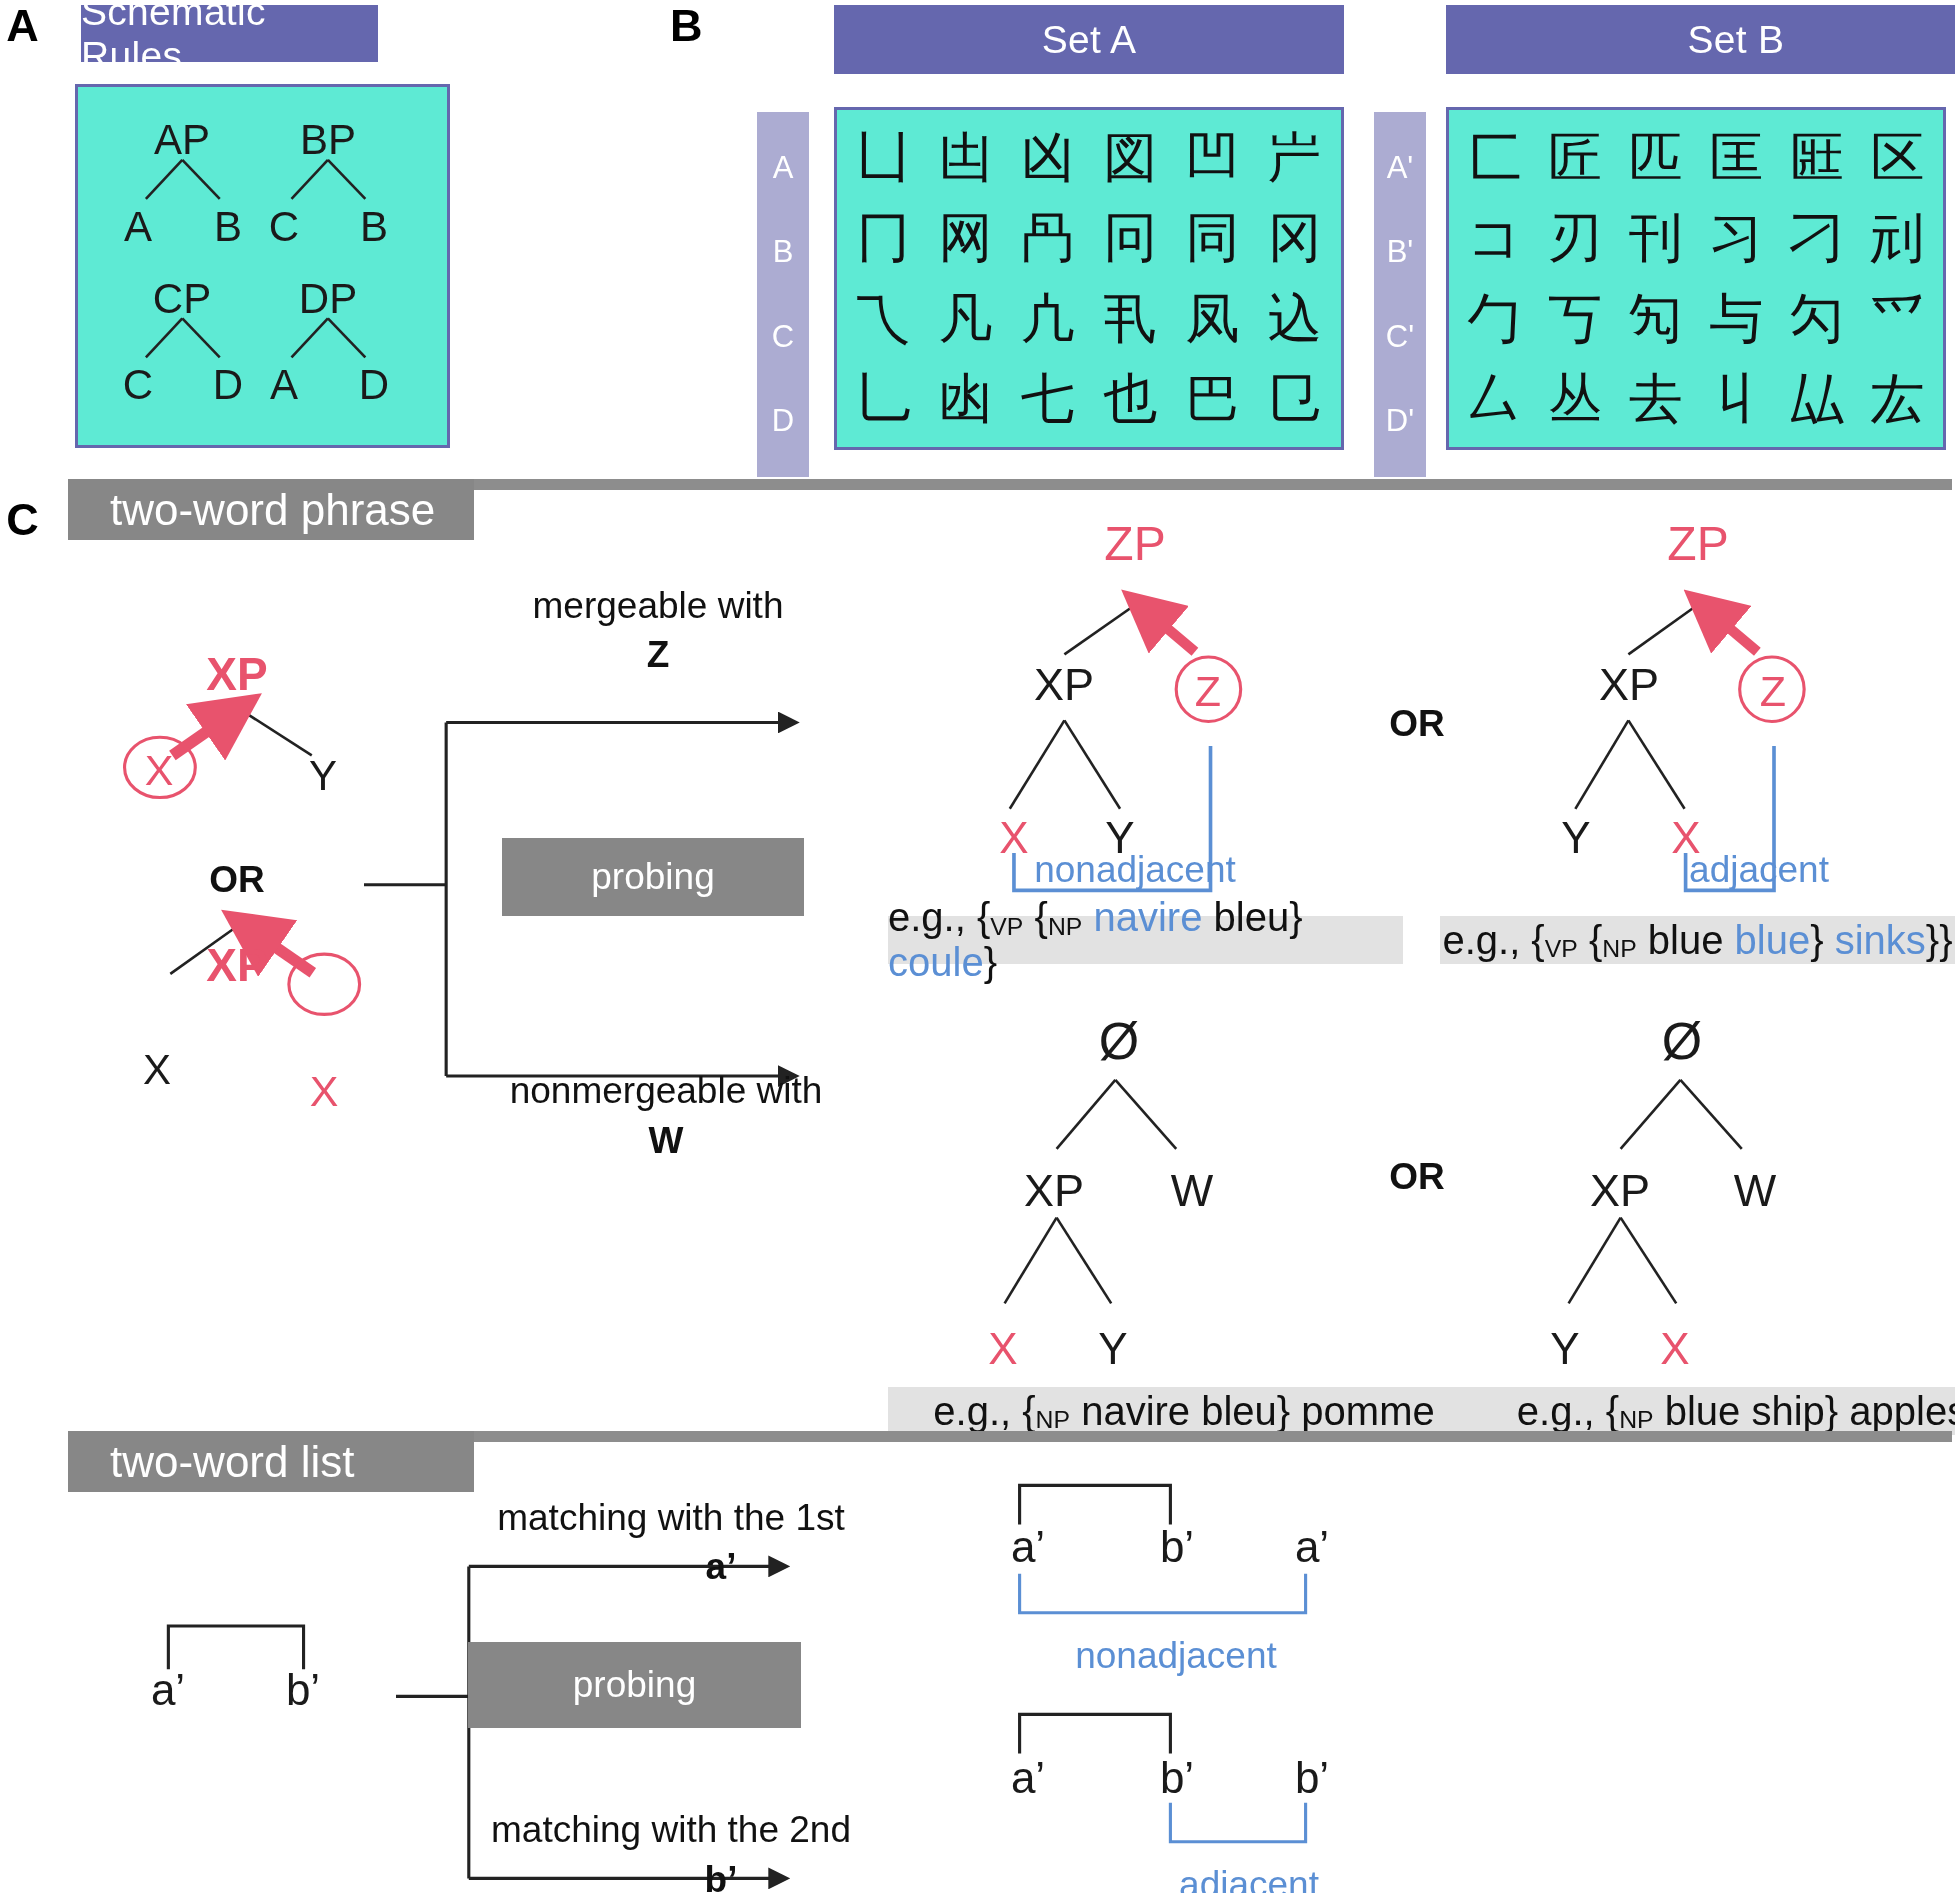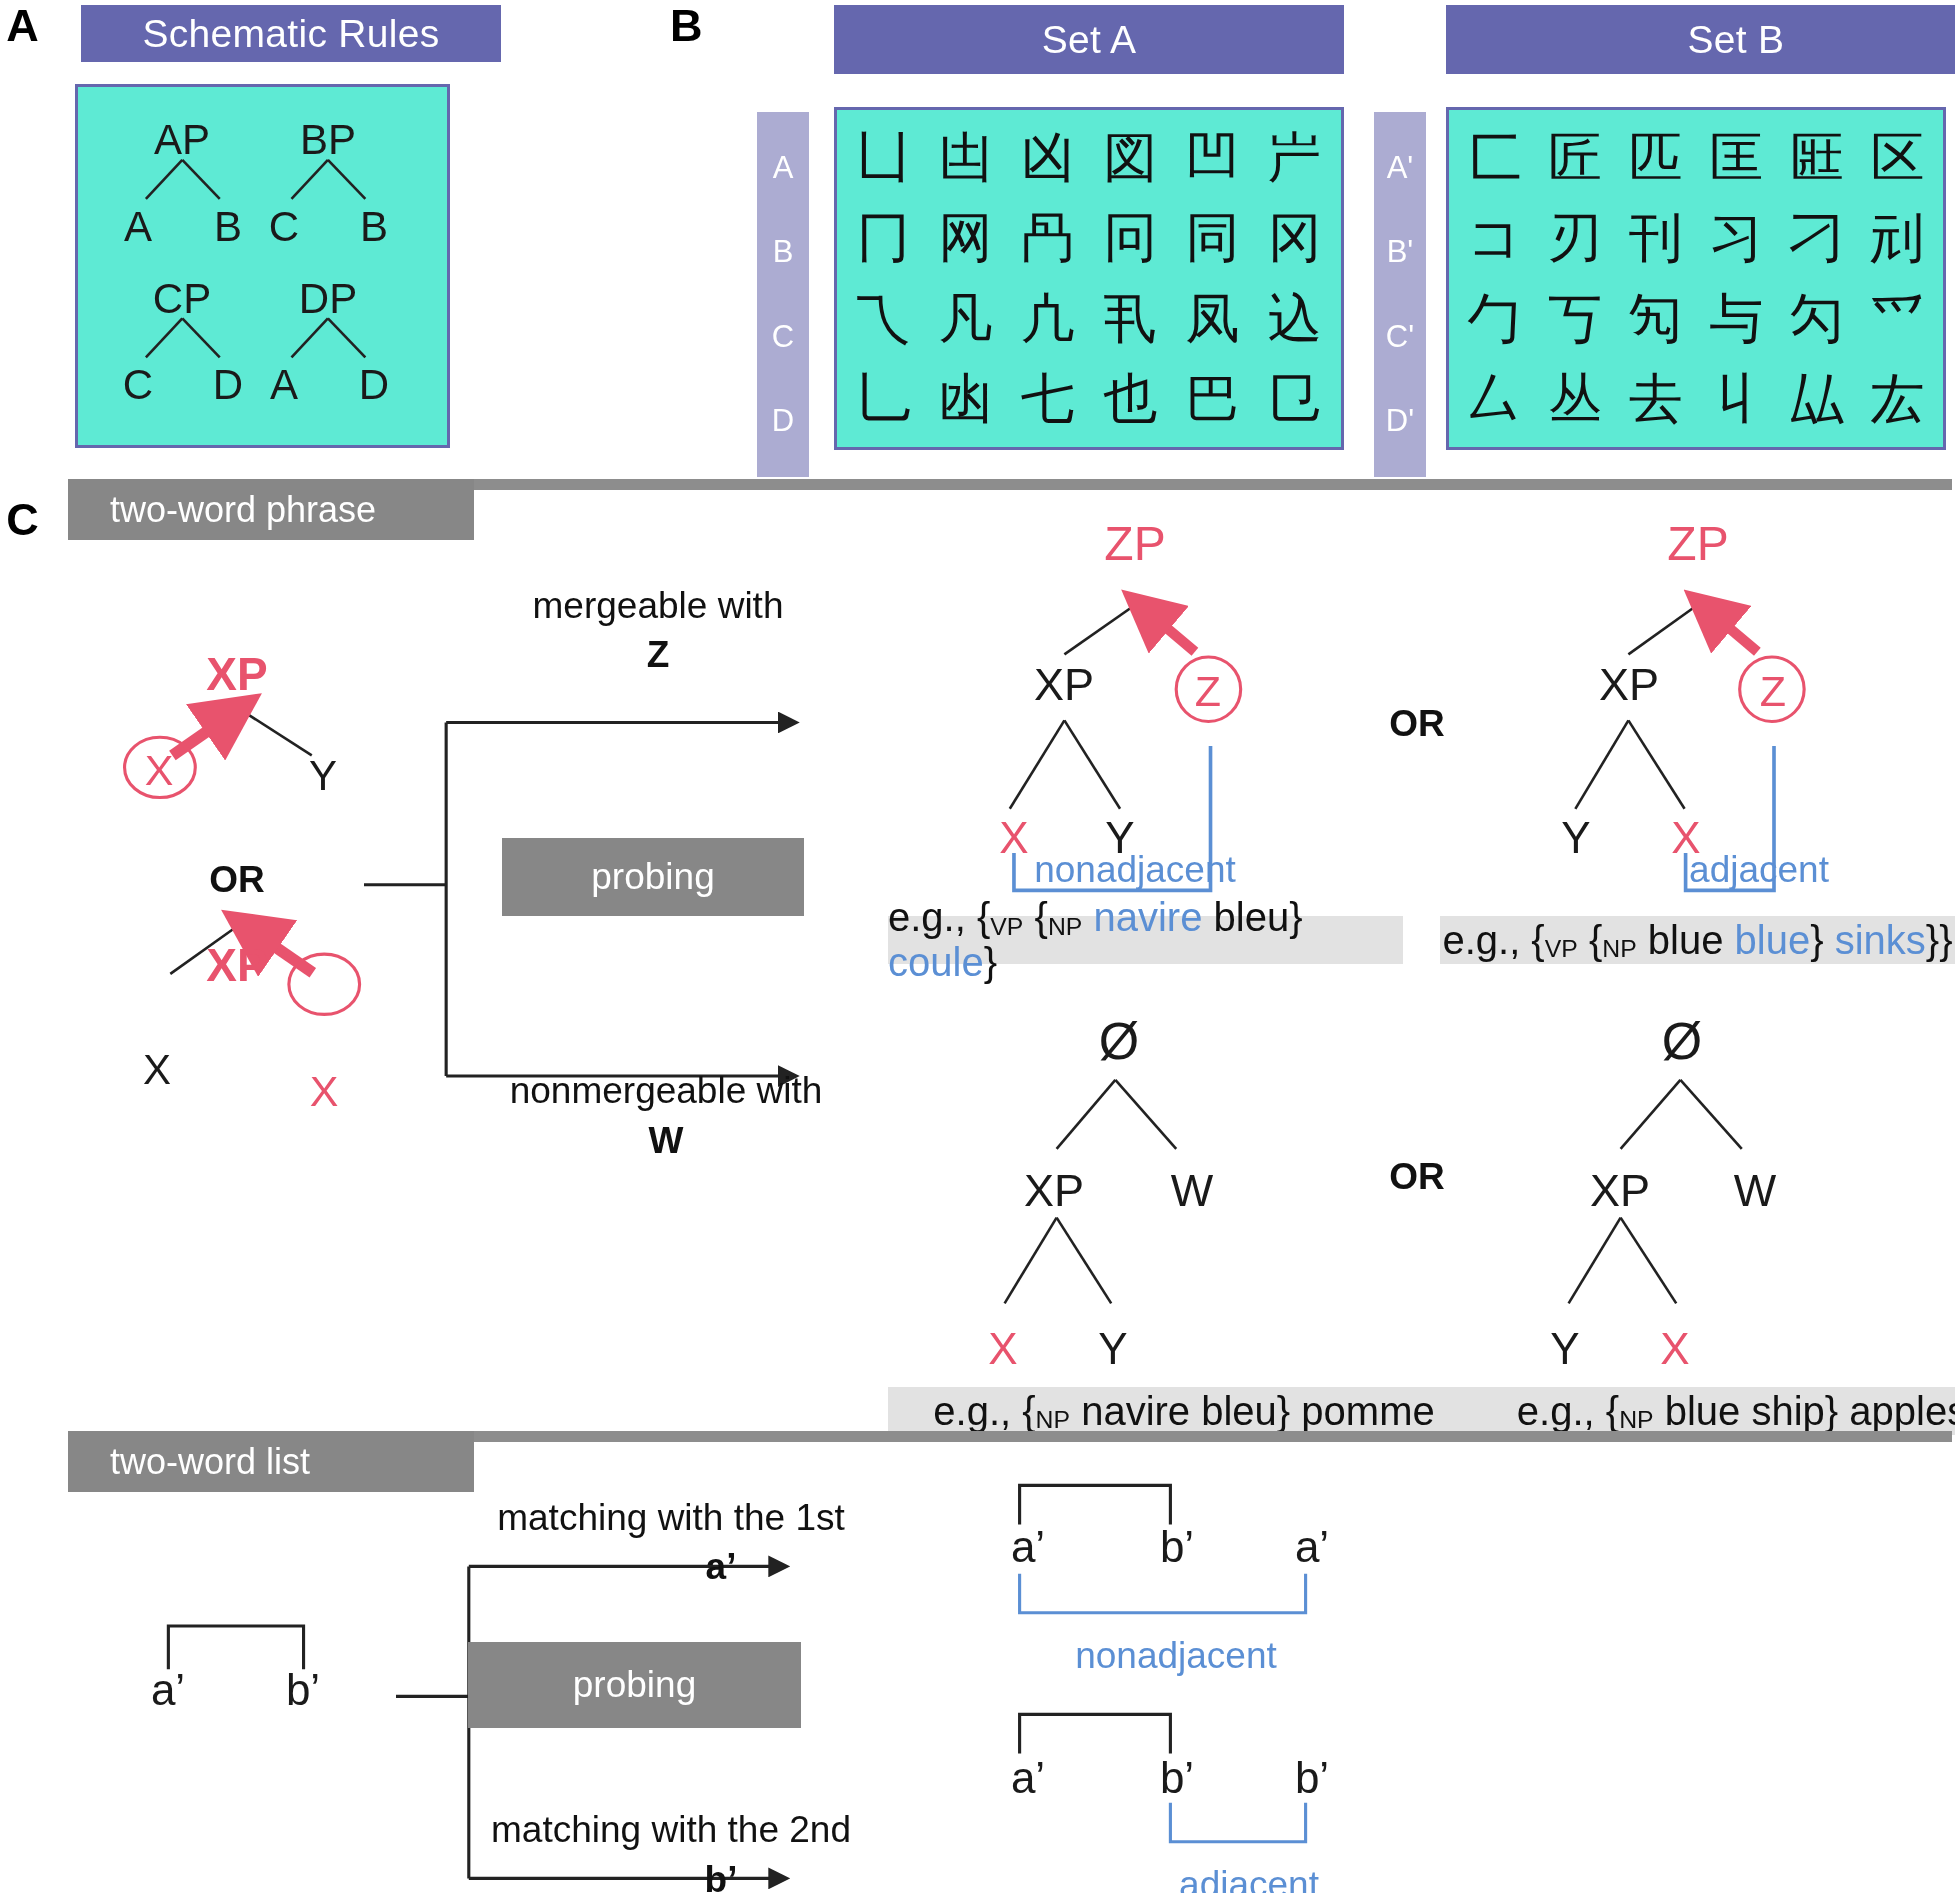--- a/index.html
+++ b/index.html
@@ -12,21 +12,21 @@
 
   
   .purple-bar{background:#6567ae;color:#fff;display:flex;align-items:center;
               justify-content:center;font-size:39px;letter-spacing:0.3px;}
   .purple-box{border:3.1px solid #6567ae;background:#5eead4;box-sizing:border-box;}
   .lav-col{background:#acacd2;color:#fff;display:flex;flex-direction:column;
            align-items:center;justify-content:space-around;font-size:31px;}
 
   
   .gray-bar{background:#878787;color:#fff;display:flex;align-items:center;
-            font-size:36px;box-sizing:border-box;}
+            font-size:44px;box-sizing:border-box;}
   .gray-rule{background:#8d8d8d;}
   .gray-chip{background:#878787;color:#fff;display:flex;align-items:center;
              justify-content:center;font-size:37px;}
 
   
   .t{position:absolute;white-space:nowrap;line-height:1;}
   .big{font-size:41px;}
   .med{font-size:33px;}
   .node{font-size:42px;color:#1a1a1a;}
   .red{color:#e8536d;}
@@ -47,21 +47,21 @@
          justify-content:center;font-size:40px;color:#111;}
   .egbox sub{font-size:.62em;vertical-align:baseline;position:relative;top:.16em;}
 
   svg{position:absolute;overflow:visible;}
 </style>
 </head>
 <body>
 
 <div class="abs panel-letter" style="left:6.2px;top:3.1px;">A</div>
 
-<div class="abs purple-bar" style="left:81px;top:5.2px;width:420px;height:57px;">Schematic Rules</div>
+<div class="abs purple-bar" style="left:81px;top:5.2px;width:297px;height:57px;">Schematic Rules</div>
 
 <div class="abs purple-box" style="left:75px;top:84px;width:375px;height:364px;">
   <svg width="375" height="364" style="left:0;top:0;" viewBox="0 0 720 700">
 
     <line x1="200" y1="140" x2="130" y2="215" stroke="#222" stroke-width="5"></line>
     <line x1="200" y1="140" x2="272" y2="215" stroke="#222" stroke-width="5"></line>
 
     <line x1="480" y1="140" x2="410" y2="215" stroke="#222" stroke-width="5"></line>
     <line x1="480" y1="140" x2="552" y2="215" stroke="#222" stroke-width="5"></line>
 

